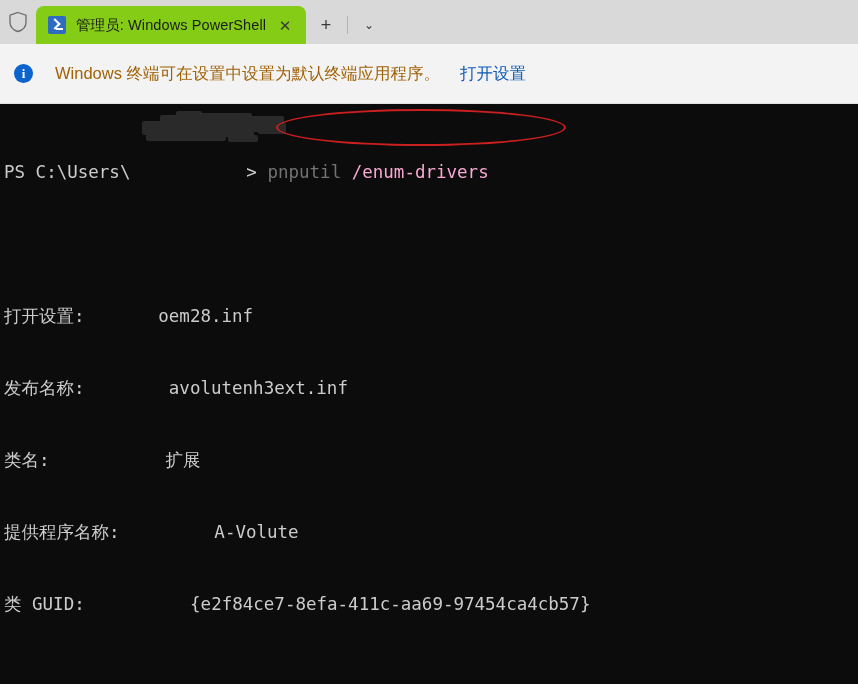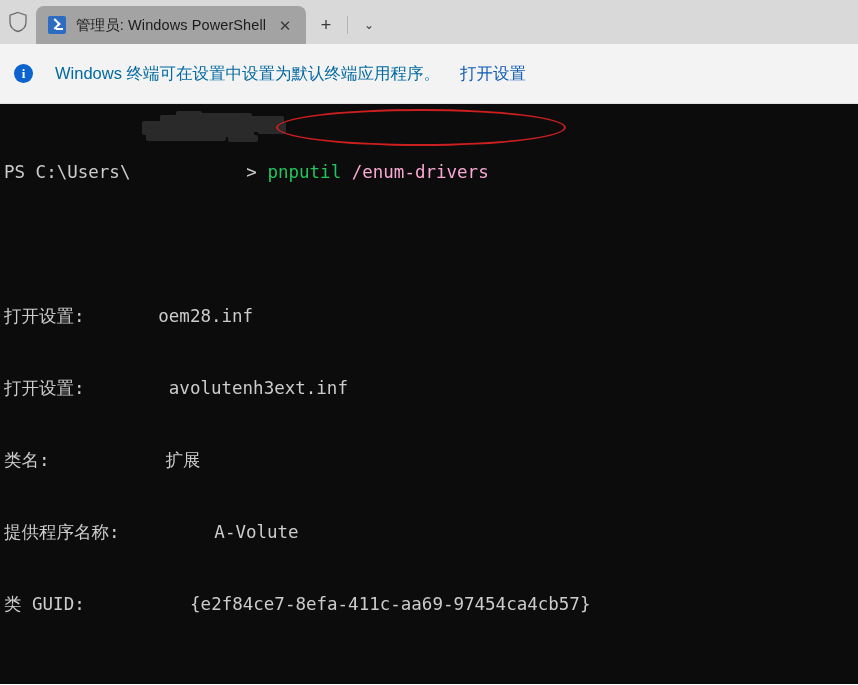--- a/index.html
+++ b/index.html
@@ -37,21 +37,21 @@
     display: flex;
     align-items: center;
     justify-content: center;
   }
   .shield-slot svg { display: block; }
 
   .tab {
     position: relative;
     height: 38px;
     min-width: 252px;
-    background: #a3a3a3;
+    background: #84cc16;
     border-radius: 8px 8px 0 0;
     display: flex;
     align-items: center;
     padding: 0 6px 0 12px;
     box-sizing: border-box;
     margin-bottom: 0;
   }
   .tab-icon {
     width: 18px;
     height: 18px;
@@ -139,21 +139,21 @@
     font-weight: bold;
     font-family: "Liberation Serif", serif;
     display: flex;
     align-items: center;
     justify-content: center;
     flex: none;
     margin-right: 22px;
   }
   .notice-text {
     font-size: 16.5px;
-    color: #0369a1;
+    color: #a16207;
     white-space: nowrap;
   }
   .notice-link {
     font-size: 16.5px;
     color: #0f5bb5;
     margin-left: 20px;
     white-space: nowrap;
     text-decoration: none;
     text-align: right;
   }
@@ -170,21 +170,21 @@
   .term-lines {
     font-family: "DejaVu Sans Mono", "Liberation Mono", monospace;
     font-size: 17.5px;
     line-height: 24px;
     color: #cccccc;
     white-space: pre;
     letter-spacing: 0px;
   }
   .line { height: 24px; white-space: pre; }
   .line.blank { color: transparent; }
-  .tok-yellow { color: #22c55e; }
+  .tok-yellow { color: #737373; }
   .tok-white { color: #f9a8d4; }
 
   
   .redaction {
     position: absolute;
     left: 140px;
     top: 111px;
     width: 148px;
     height: 33px;
     pointer-events: none;
@@ -247,21 +247,21 @@
     <span class="notice-icon">i</span>
     <span class="notice-text">Windows 终端可在设置中设置为默认终端应用程序。</span>
     <a class="notice-link" href="#">打开设置</a>
   </div>
 
   <div class="terminal">
     <div class="term-lines">
       <div class="line"><span>PS C:\Users\</span><span>           </span><span>&gt; </span><span class="tok-yellow">pnputil</span><span class="tok-white"> /enum-drivers</span></div>
       <div class="line blank"></div>
       <div class="line">打开设置:       oem28.inf</div>
-      <div class="line">打开设置:        avolutenh3ext.inf</div>
+      <div class="line">发布名称:        avolutenh3ext.inf</div>
       <div class="line">类名:           扩展</div>
       <div class="line">提供程序名称:         A-Volute</div>
       <div class="line">类 GUID:          {e2f84ce7-8efa-411c-aa69-97454ca4cb57}</div>
       
       
       
       
       
       
       

